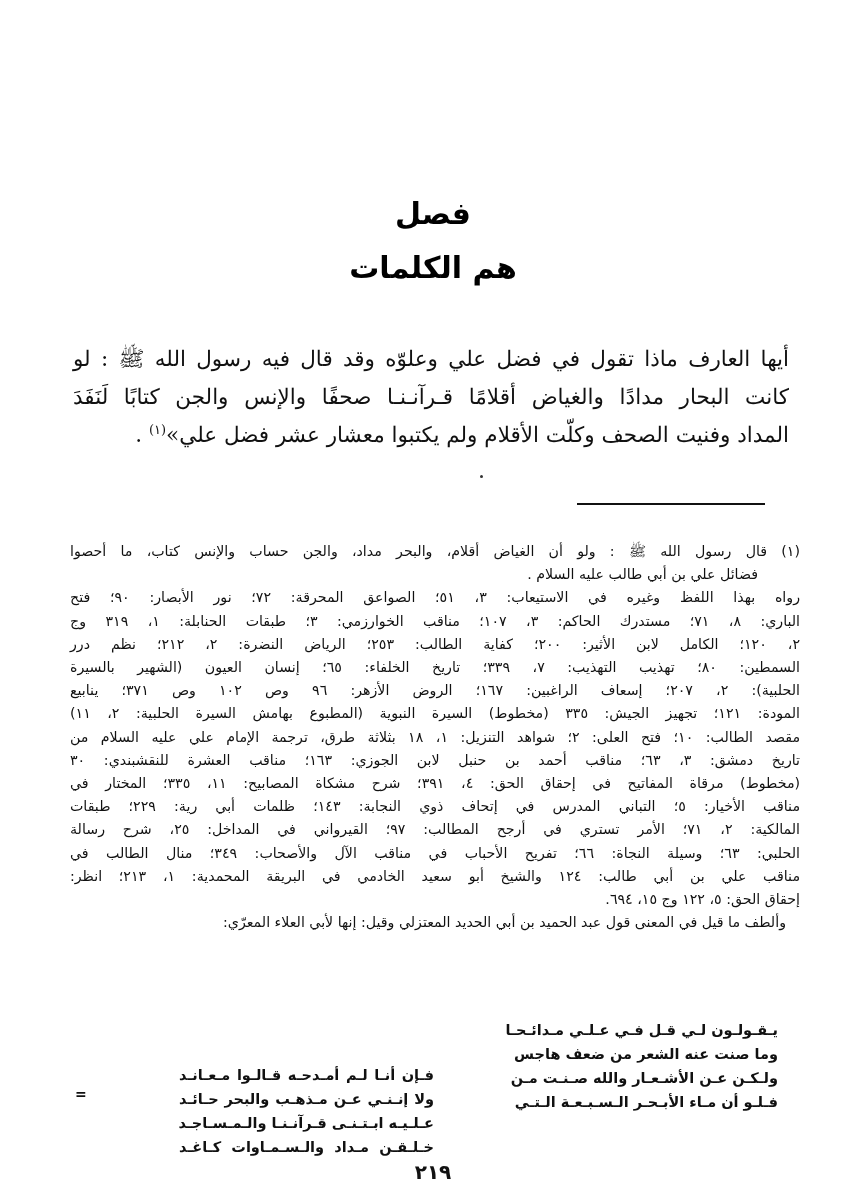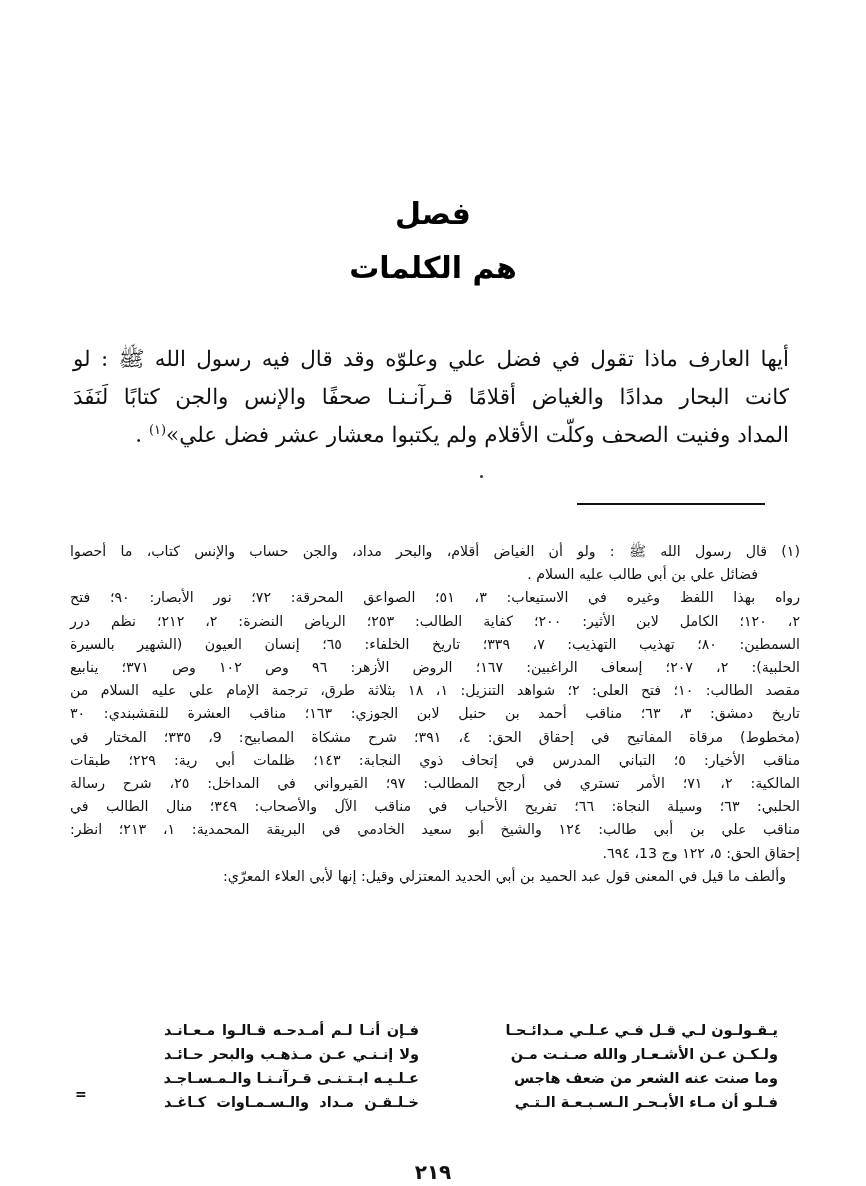--- a/index.html
+++ b/index.html
@@ -15,21 +15,21 @@
     .stray-dot { position: absolute; left: 480px; top: 475px; width: 3px; height: 3px; background: #333; border-radius: 50%; }
     .separator { position: absolute; left: 577px; top: 503px; width: 188px; height: 2px; background: #111; }
     .notes { position: absolute; right: 66px; top: 516px; width: 730px; font-family: "DejaVu Sans", sans-serif; font-size: 14.2px; line-height: 23.2px; margin-top: 24px; }
     .notes .nl { display: block; white-space: nowrap; text-align: justify; text-align-last: justify; }
     .notes .nl.short { text-align-last: right; }
     .notes .nl.indent { padding-right: 42px; }
     .notes .nl.indent2 { padding-right: 14px; }
     .poem { position: absolute; top: 1018px; font-family: "DejaVu Sans", sans-serif; font-weight: bold; font-size: 14.5px; line-height: 24px; }
     .poem .verse { display: block; white-space: nowrap; text-align: justify; text-align-last: justify; }
     .poem.right { right: 88px; width: 250px; }
-    .poem.left { right: 447px; width: 255px; }
+    .poem.left { right: 432px; width: 255px; margin-top: 45px; }
     .eq-mark { position: absolute; left: 75px; top: 1086px; font-family: "DejaVu Sans", sans-serif; font-size: 14px; font-weight: bold; }
     .page-number { position: absolute; left: 0; width: 866px; top: 1128px; text-align: center; font-family: "DejaVu Sans", sans-serif; font-weight: bold; font-size: 20px; direction: rtl; margin-top: 32px; }
   </style>
 </head>
 <body>
 
 <div class="page">
 
   <div class="title t1">فصل</div>
   <div class="title t2">هم الكلمات</div>
@@ -41,38 +41,40 @@
   </div>
 
   <div class="stray-dot"></div>
 
   <div class="separator"></div>
 
   <div class="notes">
     <span class="nl">(١)  قال رسول الله ﷺ : ولو أن الغياض أقلام، والبحر مداد، والجن حساب والإنس كتاب، ما أحصوا</span>
     <span class="nl short indent">فضائل علي بن أبي طالب عليه السلام .</span>
     <span class="nl">رواه بهذا اللفظ وغيره في الاستيعاب: ٣، ٥١؛ الصواعق المحرقة: ٧٢؛ نور الأبصار: ٩٠؛ فتح</span>
+    <span class="nl">الباري: ٨، ٧١؛ مستدرك الحاكم: ٣، ١٠٧؛ مناقب الخوارزمي: ٣؛ طبقات الحنابلة: ١، ٣١٩ وج</span>
     <span class="nl">٢، ١٢٠؛ الكامل لابن الأثير: ٢٠٠؛ كفاية الطالب: ٢٥٣؛ الرياض النضرة: ٢، ٢١٢؛ نظم درر</span>
     <span class="nl">السمطين: ٨٠؛ تهذيب التهذيب: ٧، ٣٣٩؛ تاريخ الخلفاء: ٦٥؛ إنسان العيون (الشهير بالسيرة</span>
     <span class="nl">الحلبية): ٢، ٢٠٧؛ إسعاف الراغبين: ١٦٧؛ الروض الأزهر: ٩٦ وص ١٠٢ وص ٣٧١؛ ينابيع</span>
+    <span class="nl">المودة: ١٢١؛ تجهيز الجيش: ٣٣٥ (مخطوط) السيرة النبوية (المطبوع بهامش السيرة الحلبية: ٢، ١١)</span>
     <span class="nl">مقصد الطالب: ١٠؛ فتح العلى: ٢؛ شواهد التنزيل: ١، ١٨ بثلاثة طرق، ترجمة الإمام علي عليه السلام من</span>
     <span class="nl">تاريخ دمشق: ٣، ٦٣؛ مناقب أحمد بن حنبل لابن الجوزي: ١٦٣؛ مناقب العشرة للنقشبندي: ٣٠</span>
-    <span class="nl">(مخطوط) مرقاة المفاتيح في إحقاق الحق: ٤، ٣٩١؛ شرح مشكاة المصابيح: 9، ٣٣٥؛ المختار في</span>
+    <span class="nl">(مخطوط) مرقاة المفاتيح في إحقاق الحق: ٤، ٣٩١؛ شرح مشكاة المصابيح: ١١، ٣٣٥؛ المختار في</span>
     <span class="nl">مناقب الأخيار: ٥؛ التباني المدرس في إتحاف ذوي النجابة: ١٤٣؛ ظلمات أبي رية: ٢٢٩؛ طبقات</span>
     <span class="nl">المالكية: ٢، ٧١؛ الأمر تستري في أرجح المطالب: ٩٧؛ القيرواني في المداخل: ٢٥، شرح رسالة</span>
     <span class="nl">الحلبي: ٦٣؛ وسيلة النجاة: ٦٦؛ تفريح الأحباب في مناقب الآل والأصحاب: ٣٤٩؛ منال الطالب في</span>
     <span class="nl">مناقب علي بن أبي طالب: ١٢٤ والشيخ أبو سعيد الخادمي في البريقة المحمدية: ١، ٢١٣؛ انظر:</span>
-    <span class="nl short">إحقاق الحق: ٥، ١٢٢ وج 13، ٦٩٤.</span>
+    <span class="nl short">إحقاق الحق: ٥، ١٢٢ وج ١٥، ٦٩٤.</span>
     <span class="nl short indent2">وألطف ما قيل في المعنى قول عبد الحميد بن أبي الحديد المعتزلي وقيل: إنها لأبي العلاء المعرّي:</span>
   </div>
 
   <div class="poem right">
     <span class="verse">يـقـولـون لـي قـل فـي عـلـي مـدائـحـا</span>
+    <span class="verse">وما صنت عنه الشعر من ضعف هاجس</span>
     <span class="verse">ولـكـن عـن الأشـعـار والله صـنـت مـن</span>
-    <span class="verse">وما صنت عنه الشعر من ضعف هاجس</span>
     <span class="verse">فـلـو أن مـاء الأبـحـر الـسـبـعـة الـتـي</span>
   </div>
 
   <div class="poem left">
     <span class="verse">فـإن أنـا لـم أمـدحـه قـالـوا مـعـانـد</span>
     <span class="verse">ولا إنـنـي عـن مـذهـب والبحر حـائـد</span>
     <span class="verse">عـلـيـه ابـتـنـى قـرآنـنـا والـمـسـاجـد</span>
     <span class="verse">خـلـقـن مـداد والـسـمـاوات كـاغـد</span>
   </div>
 

